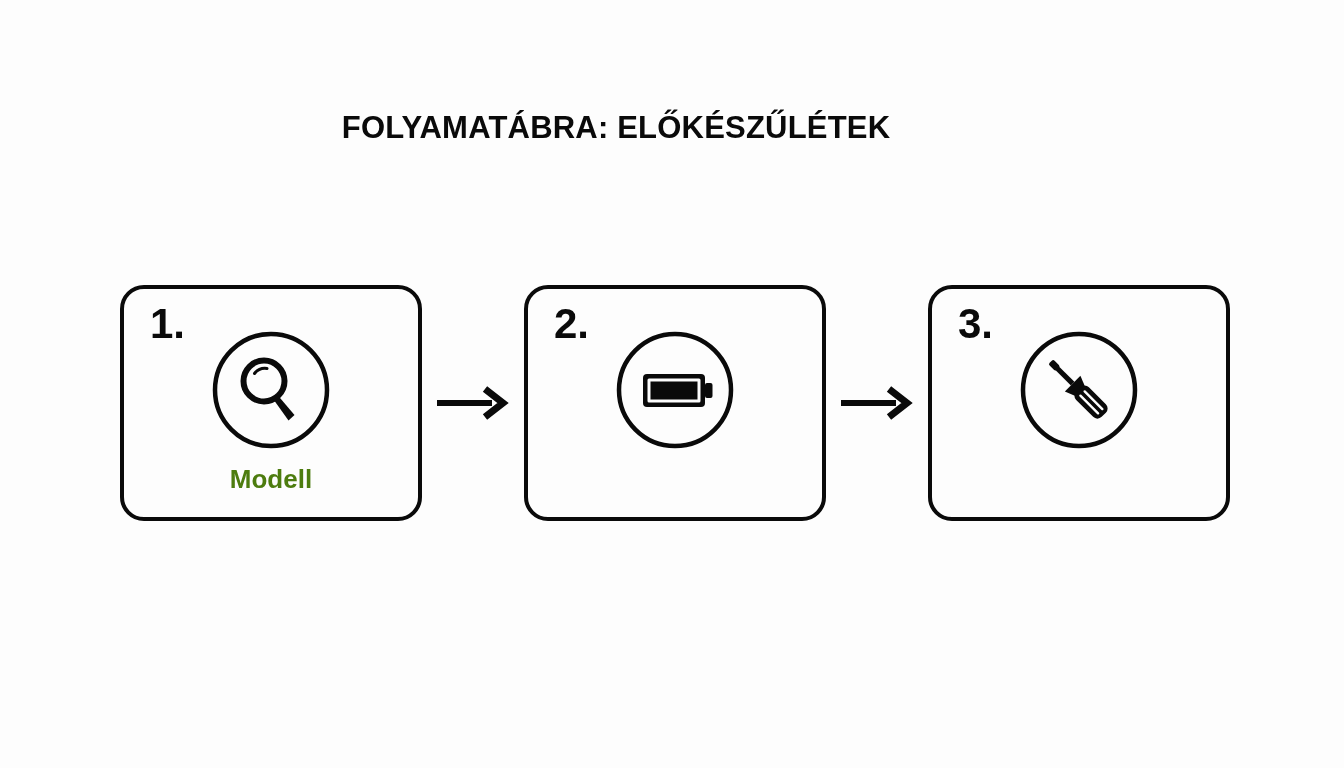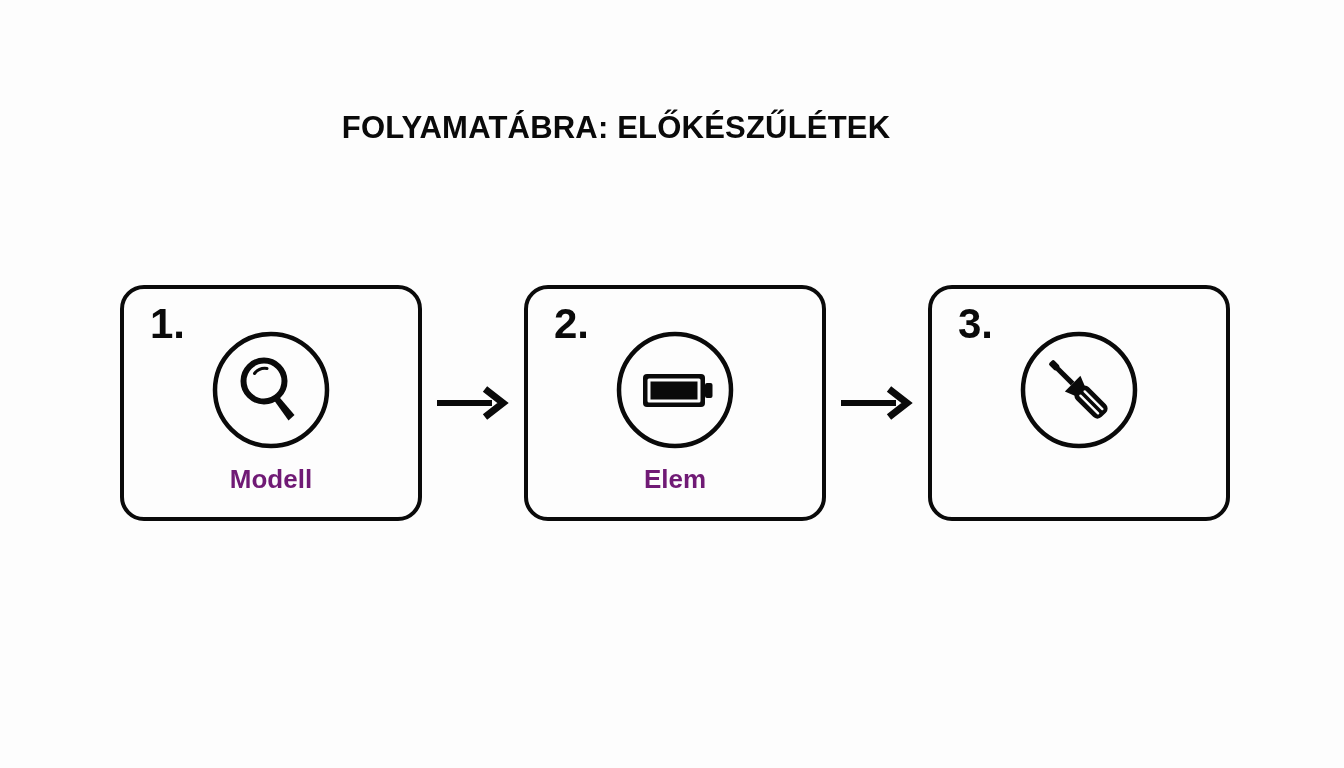--- a/index.html
+++ b/index.html
@@ -83,21 +83,21 @@
   }
 
   .card-label {
     position: absolute;
     left: 0;
     right: 0;
     bottom: 22px;
     text-align: center;
     font-size: 26px;
     font-weight: bold;
-    color: #701a75;
+    color: #4d7c0f;
     white-space: nowrap;
   }
 
   .arrow {
     flex: 0 0 auto;
     width: 100px;
     height: 46px;
     display: flex;
     align-items: center;
     justify-content: center;
@@ -143,21 +143,20 @@
       <div class="icon-wrap">
         <svg viewBox="0 0 118 118" xmlns="http://www.w3.org/2000/svg">
           <circle cx="59" cy="59" r="56" fill="none" stroke="#0a0a0a" stroke-width="4.5"></circle>
           <rect x="27" y="43" width="62" height="33" rx="4" ry="4" fill="#0a0a0a"></rect>
           <rect x="31.5" y="47.5" width="53" height="24" rx="1.5" ry="1.5" fill="#fdfdfd"></rect>
           <rect x="34.5" y="50.5" width="47" height="18" fill="#0a0a0a"></rect>
           <rect x="89" y="52" width="7.5" height="15" rx="2" ry="2" fill="#0a0a0a"></rect>
         </svg>
       </div>
 
-      <div class="card-label">Elem</div>
     </div>
 
     <div class="arrow">
       <svg width="76" height="40" viewBox="0 0 76 40" xmlns="http://www.w3.org/2000/svg">
         <line x1="2" y1="20" x2="57" y2="20" stroke="#0a0a0a" stroke-width="6" stroke-linecap="butt"></line>
         <polyline points="50,6 68,20 50,34" fill="none" stroke="#0a0a0a" stroke-width="7" stroke-linecap="butt" stroke-linejoin="miter"></polyline>
       </svg>
     </div>
 
     <div class="card">

